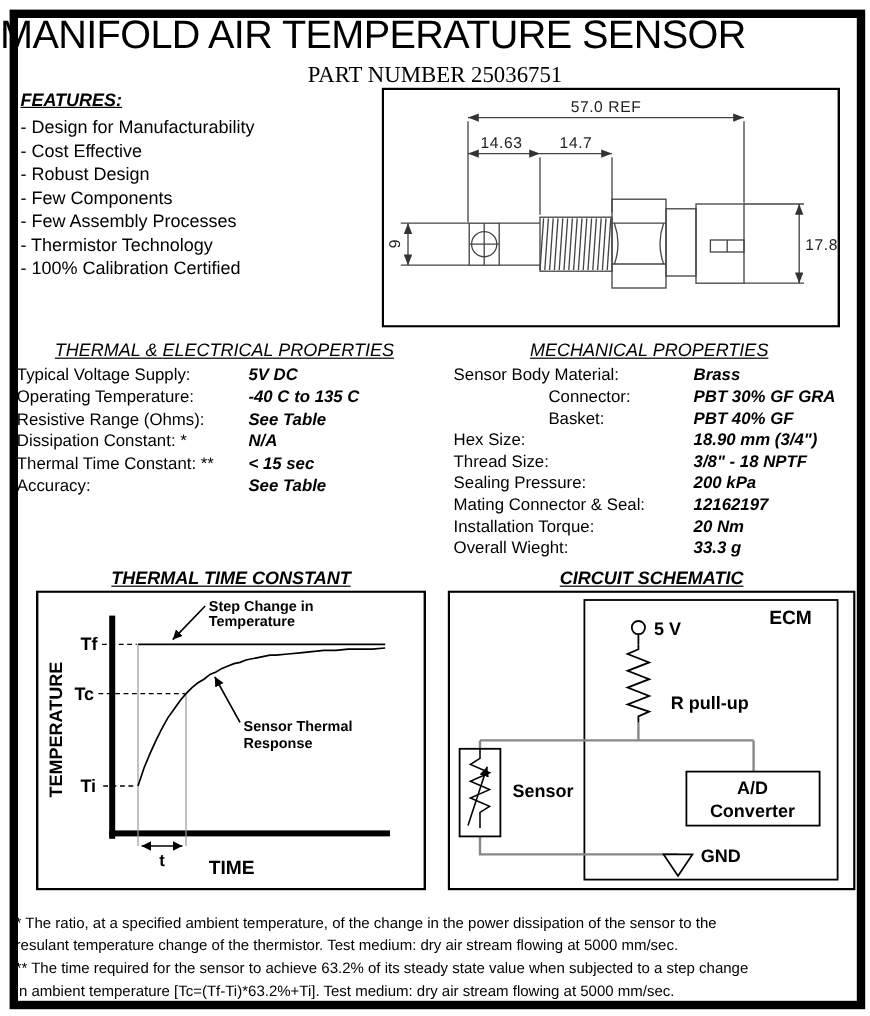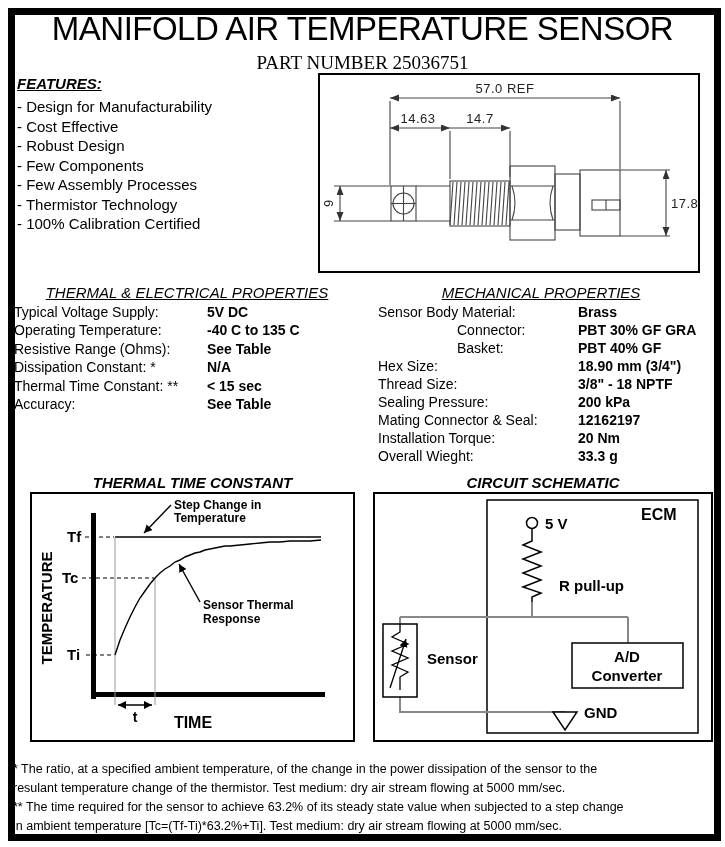--- a/index.html
+++ b/index.html
@@ -1,46 +1,46 @@
 <!DOCTYPE html>
 <html><head>
 <meta charset="utf-8">
 <style>
   html,body{margin:0;padding:0;background:#fff;}
   .page{position:relative;width:725px;height:847px;background:#fff;color:#000;
         font-family:"Liberation Sans",sans-serif;overflow:hidden;}
   .frame{position:absolute;left:8px;top:8px;right:4px;bottom:6px;border:7px solid #000;pointer-events:none;}
-  .title{position:absolute;top:10px;left:0;width:100%;text-align:center;
+  .title{position:absolute;top:10px;left:0;width:100%;text-align:left;
          font-size:33px;letter-spacing:-0.5px;white-space:nowrap;}
   .part-number{position:absolute;top:52px;left:0;width:100%;text-align:center;
          font-family:"Liberation Serif",serif;font-size:19px;}
   .features{position:absolute;left:17px;top:75px;font-size:15px;}
   .features .hd{font-weight:bold;font-style:italic;text-decoration:underline;margin-bottom:5px;}
   .features .it{line-height:19.5px;white-space:nowrap;}
 
   .drawbox{position:absolute;left:318px;top:73px;width:460px;height:200px;}
 
   .props{position:absolute;top:284px;font-size:14px;}
   .props .hd{text-align:center;font-weight:normal;font-style:italic;text-decoration:underline;
              font-size:15px;height:20px;white-space:nowrap;}
   #props-left{left:14px;width:346px;}
   #props-right{left:366px;width:350px;}
   .prow{position:relative;height:18.4px;}
   #props-right .prow{height:18px;}
   .plabel{position:absolute;left:0;white-space:nowrap;}
-  .pvalue{position:absolute;font-weight:bold;white-space:nowrap;}
+  .pvalue{position:absolute;font-weight:bold;font-style:italic;white-space:nowrap;}
   #props-left .pvalue{left:193px;}
   #props-right .plabel{left:12px;}
   #props-right .plabel.indent{left:91px;}
   #props-right .pvalue{left:212px;}
 
   .sec{position:absolute;top:474px;}
   #sec-chart{left:30px;width:325px;}
   #sec-schem{left:373px;width:340px;}
-  .sec .hd{text-align:center;font-weight:bold;font-style:italic;
+  .sec .hd{text-align:center;font-weight:bold;font-style:italic;text-decoration:underline;
            font-size:15px;height:18px;white-space:nowrap;}
 
   .footnotes{position:absolute;left:13px;top:760px;width:702px;font-size:12.5px;line-height:19px;}
   .footnotes div{white-space:nowrap;}
 
   svg text{font-family:"Liberation Sans",sans-serif;}
   .dimtxt{font-size:13px;fill:#222;letter-spacing:0.5px;}
   .chlbl{font-weight:bold;fill:#000;}
 </style>
 </head>

